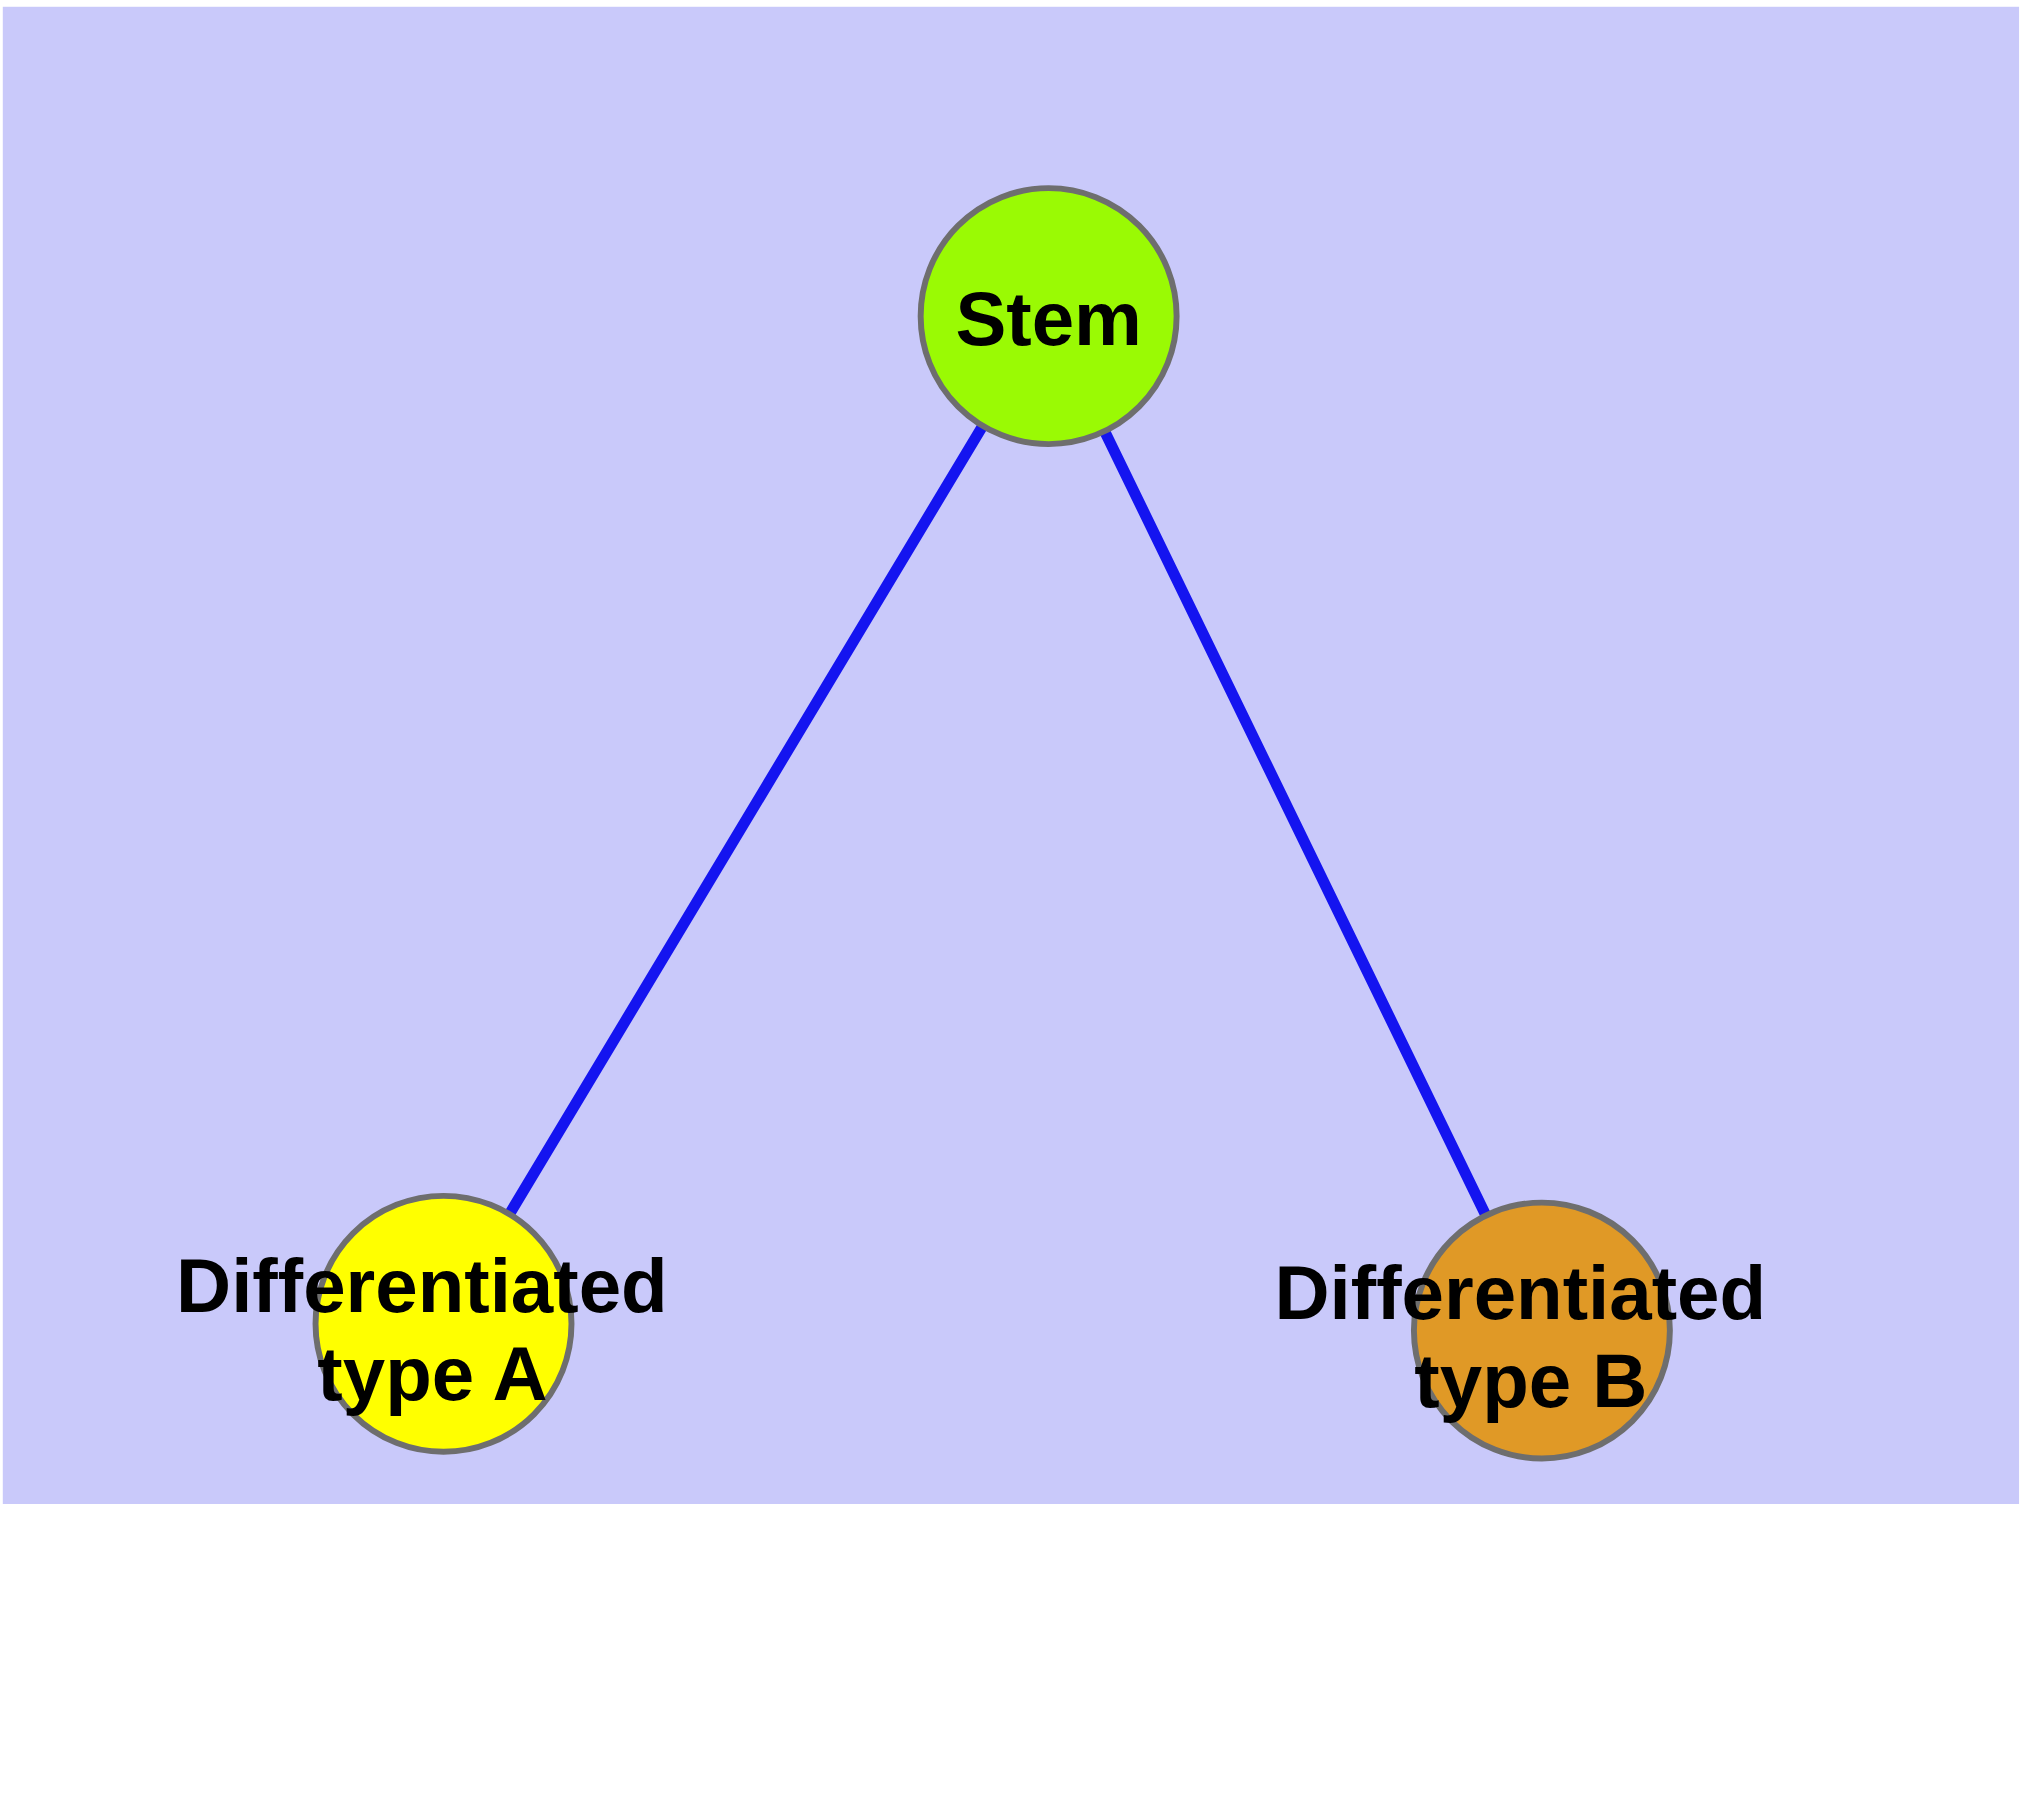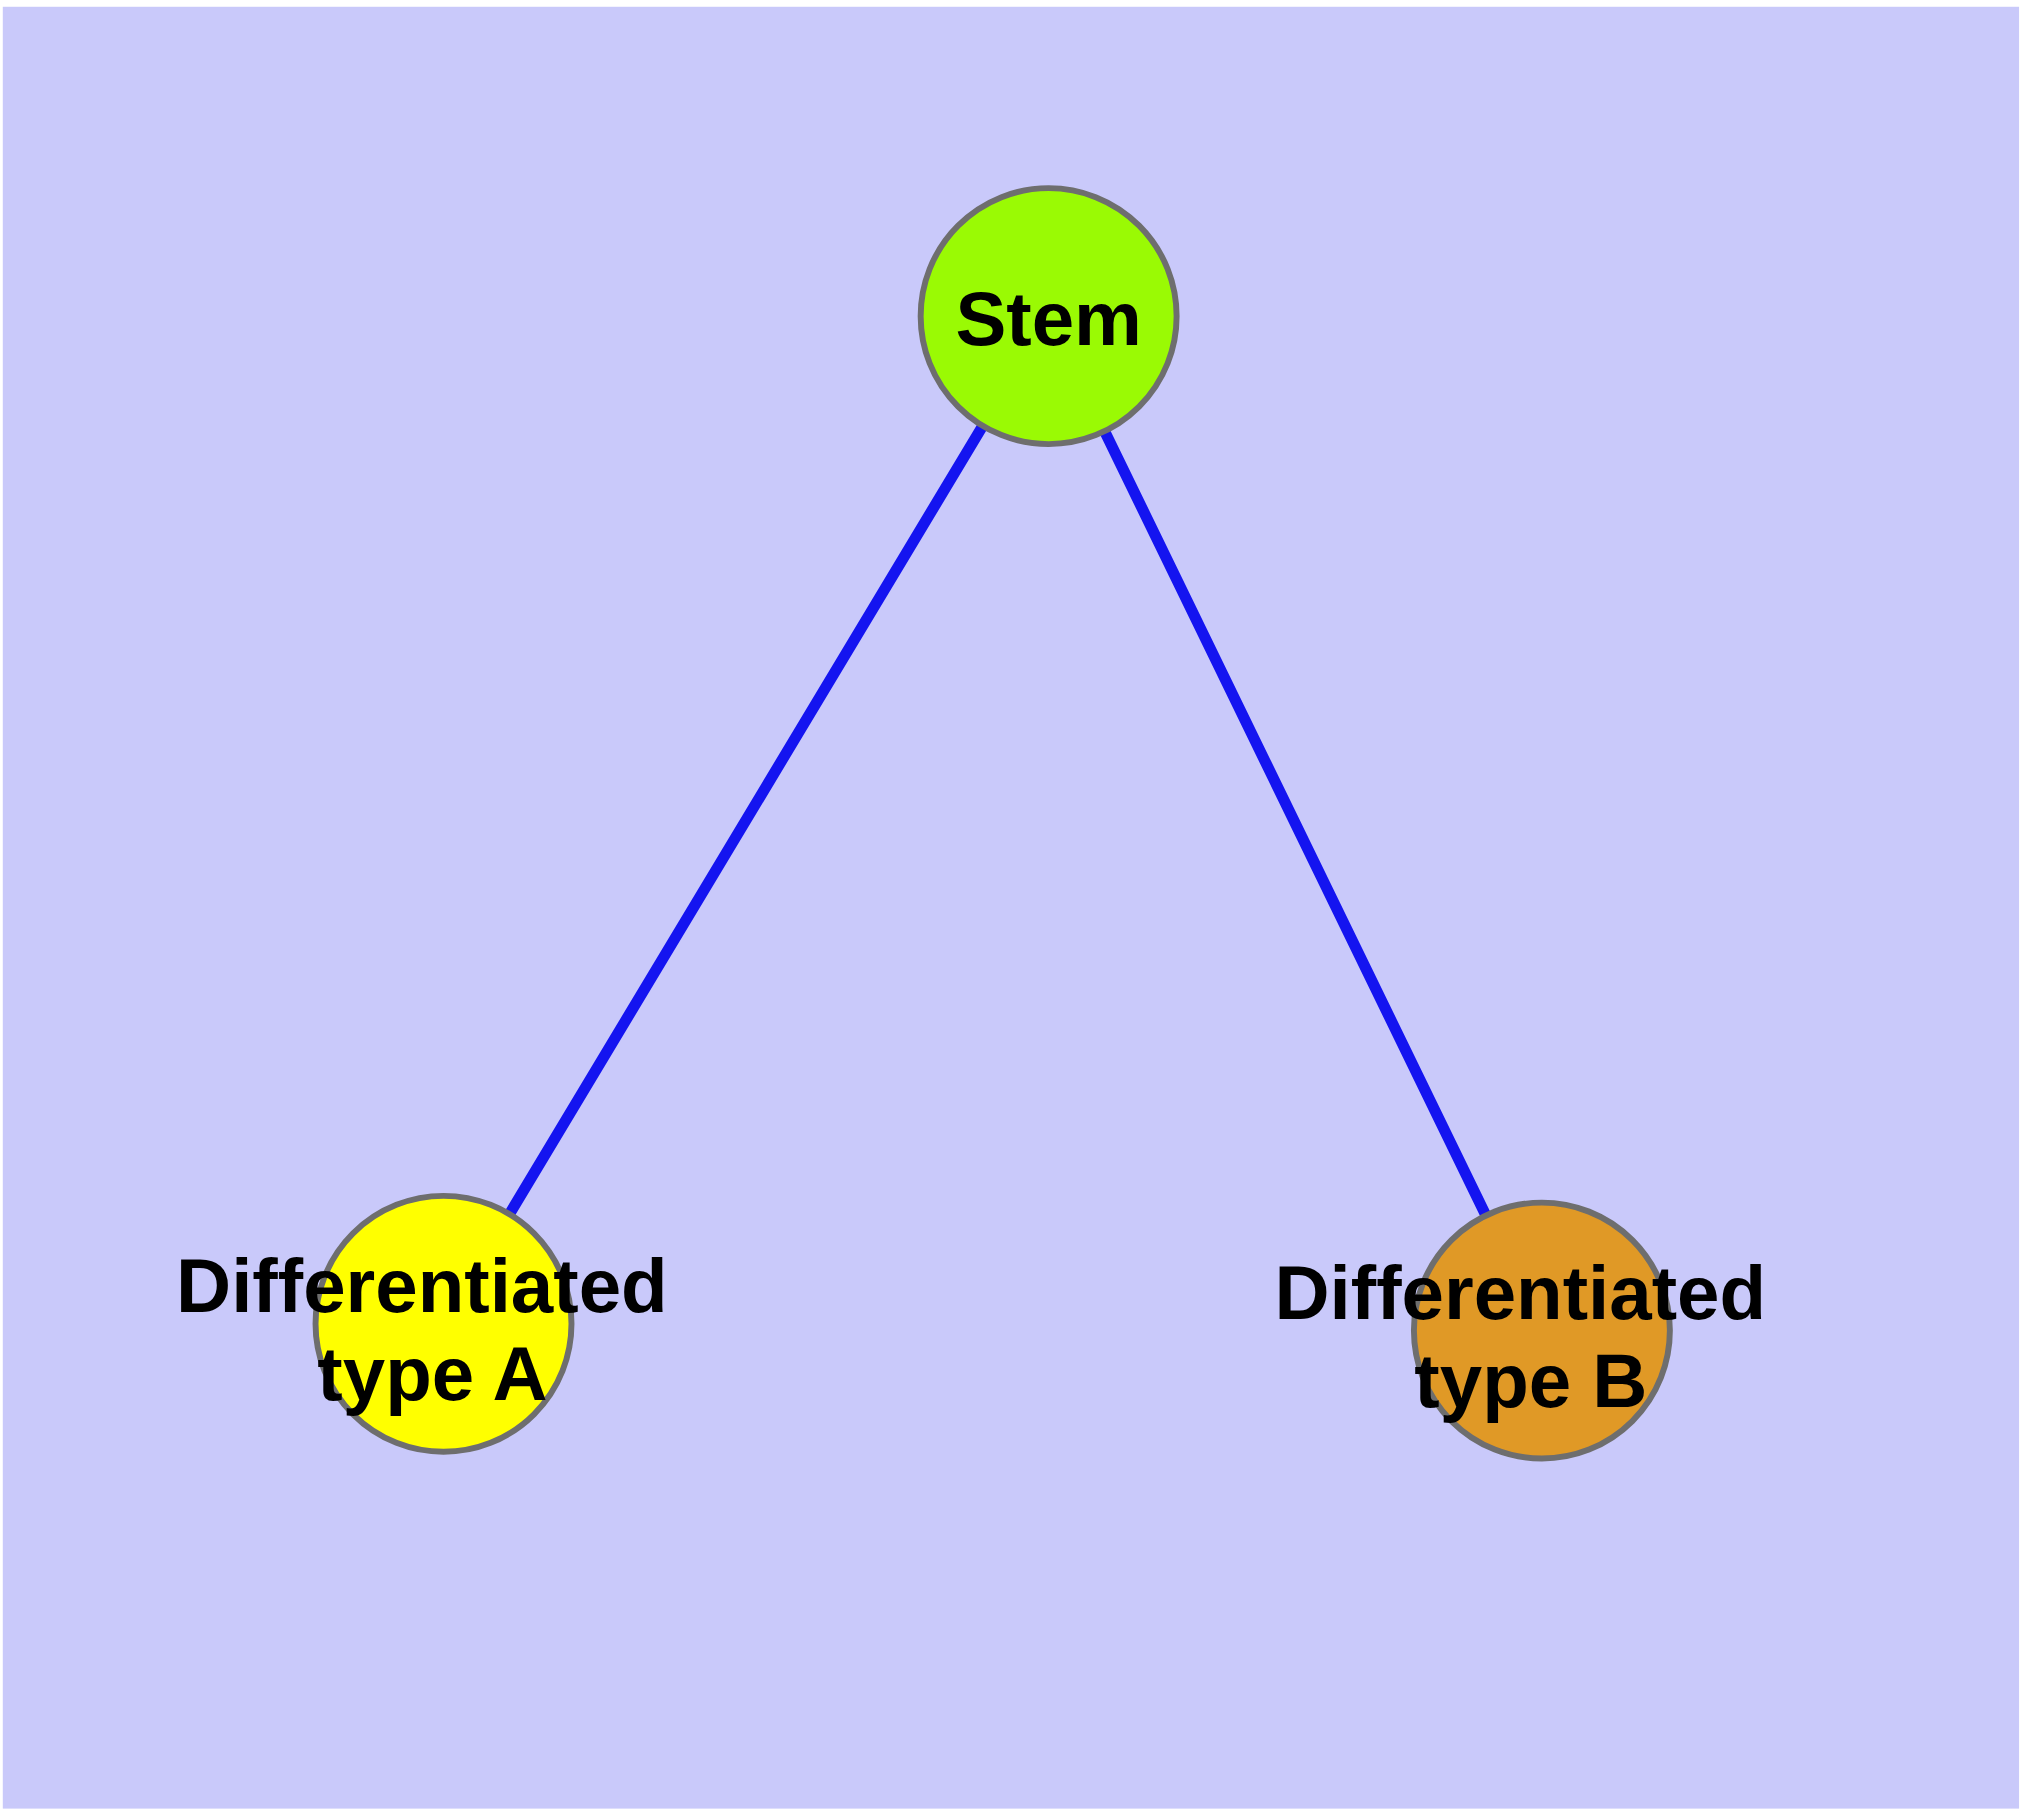--- a/index.html
+++ b/index.html
@@ -3,21 +3,21 @@
 <meta charset="utf-8">
 <style>
   html, body {
     margin: 0;
     padding: 0;
     background: #FFFFFF;
   }
   .canvas-wrap {
     position: relative;
     width: 2021px;
-    height: 1812px;
+    height: 1504px;
     overflow: hidden;
     background: #FFFFFF;
   }
   svg.diagram {
     position: absolute;
     left: 0;
     top: 0;
     width: 2021px;
     height: 1812px;
     display: block;

